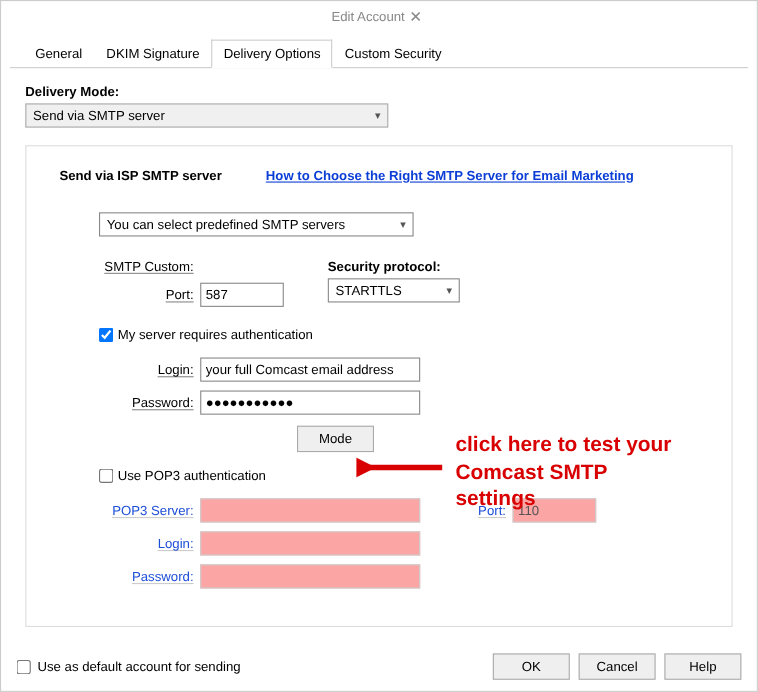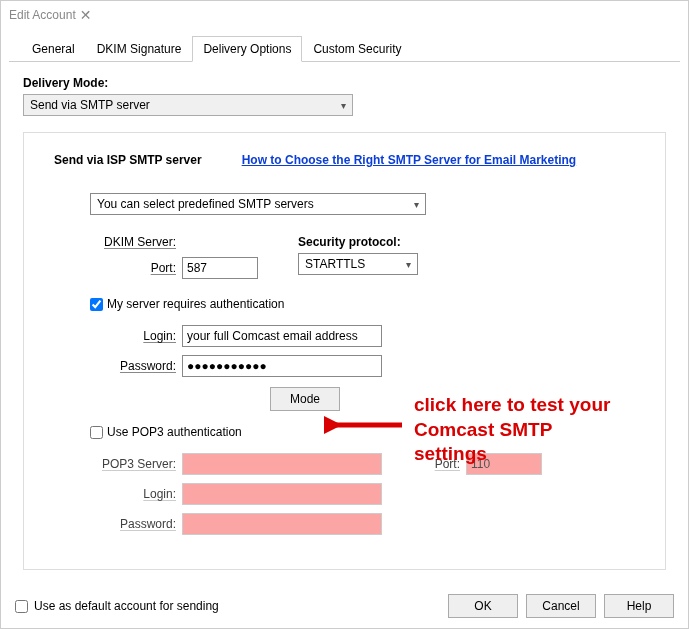--- a/index.html
+++ b/index.html
@@ -1,41 +1,41 @@
 <!DOCTYPE html>
 <html><head>
 <meta charset="utf-8">
 <style>
 * { box-sizing: border-box; font-family: 'Segoe UI', Tahoma, sans-serif; font-size: 12px; }
 body { margin: 0; padding: 0; background: #fff; }
 .window { width: 689px; height: 629px; border: 1px solid #ccc; background: #fff; position: relative; }
-.titlebar { display: flex; justify-content: flex-start; align-items: center; height: 28px; padding: 0 8px; color: #888; }
+.titlebar { display: flex; justify-content: center; align-items: center; height: 28px; padding: 0 8px; color: #888; }
 .titlebar-title { font-size: 12px; }
 .close-x { font-size: 14px; color: #888; cursor: pointer; padding: 0 4px; }
 .tabs { display: flex; padding: 6px 12px 0 12px; border-bottom: 1px solid #ccc; margin: 0 8px; }
 .tab { padding: 5px 10px; border: 1px solid transparent; border-bottom: none; cursor: pointer; color: #000; position: relative; top: 1px; }
 .tab.active { border: 1px solid #ccc; border-bottom: 1px solid #fff; background: #fff; }
 .content { padding: 14px 22px; }
 .label-bold { font-weight: bold; }
 .select-wide { width: 330px; height: 22px; border: 1px solid #aaa; background: #f0f0f0; padding: 2px 6px; display: flex; justify-content: space-between; align-items: center; cursor: pointer; }
 .chev { font-size: 10px; color: #555; }
 .fieldset-outer { border: 1px solid #ddd; margin-top: 16px; padding: 20px 30px 24px 30px; height: 438px; position: relative; }
 .header-row { display: flex; align-items: center; gap: 40px; margin-bottom: 26px; }
 .section-title { font-weight: bold; }
 .link { color: #0b3ed6; text-decoration: underline; font-weight: bold; cursor: pointer; }
 .row { display: flex; align-items: center; margin-bottom: 8px; }
 .lbl { width: 92px; text-align: right; padding-right: 6px; color: #000; }
 .lbl.underline { text-decoration: underline; text-decoration-color: #888; text-underline-offset: 2px; }
-.lbl.disabled { color: #404040; }
+.lbl.disabled { color: #1d4ed8; }
 .lbl.disabled.underline { text-decoration-color: #ccc; }
 .input { height: 22px; border: 1px solid #888; padding: 2px 4px; background: #fff; }
 .input.disabled { background: #fca5a5; border-color: #ccc; }
 .w200 { width: 200px; }
 .w54 { width: 76px; }
-.select-predef { width: 336px; height: 22px; border: 1px solid #888; padding: 2px 6px; display: flex; justify-content: space-between; align-items: center; cursor: pointer; margin-bottom: 20px; margin-left: 0; }
+.select-predef { width: 286px; height: 22px; border: 1px solid #888; padding: 2px 6px; display: flex; justify-content: space-between; align-items: center; cursor: pointer; margin-bottom: 20px; margin-left: 0; }
 .sec-col { margin-left: 40px; }
 .sec-label { font-weight: bold; margin-bottom: 4px; }
 .select-sec { width: 120px; height: 22px; border: 1px solid #888; padding: 2px 6px; display: flex; justify-content: space-between; align-items: center; cursor: pointer; }
 .check-row { display: flex; align-items: center; margin: 10px 0 14px 36px; gap: 4px; }
 .check-row.nopad { margin-left: 36px; }
 input[type=checkbox] { width: 13px; height: 13px; margin: 0; }
 .btn { height: 24px; min-width: 70px; border: 1px solid #aaa; background: #efefef; cursor: pointer; padding: 0 12px; }
 .test-btn-wrap { margin-left: 216px; margin-top: 10px; margin-bottom: 14px; position: relative; }
 .callout { position: absolute; left: 390px; top: 260px; color: #d80000; font-weight: bold; font-size: 19px; line-height: 1.3; width: 210px; }
 .arrow { position: absolute; left: 300px; top: 278px; }
@@ -77,21 +77,21 @@
 
       <div style="margin-left:36px;">
         <div class="select-predef">
           <span>You can select predefined SMTP servers</span>
           <span class="chev">▾</span>
         </div>
 
         <div class="row" style="align-items:flex-start;">
           <div>
             <div class="row">
-              <span class="lbl underline">DKIM Server:</span>
+              <span class="lbl underline">SMTP Custom:</span>
             </div>
             <div class="row">
               <span class="lbl underline">Port:</span>
               <input class="input w54" value="587" style="">
             </div>
           </div>
           <div class="sec-col">
             <div class="sec-label">Security protocol:</div>
             <div class="select-sec">
               <span>STARTTLS</span>

